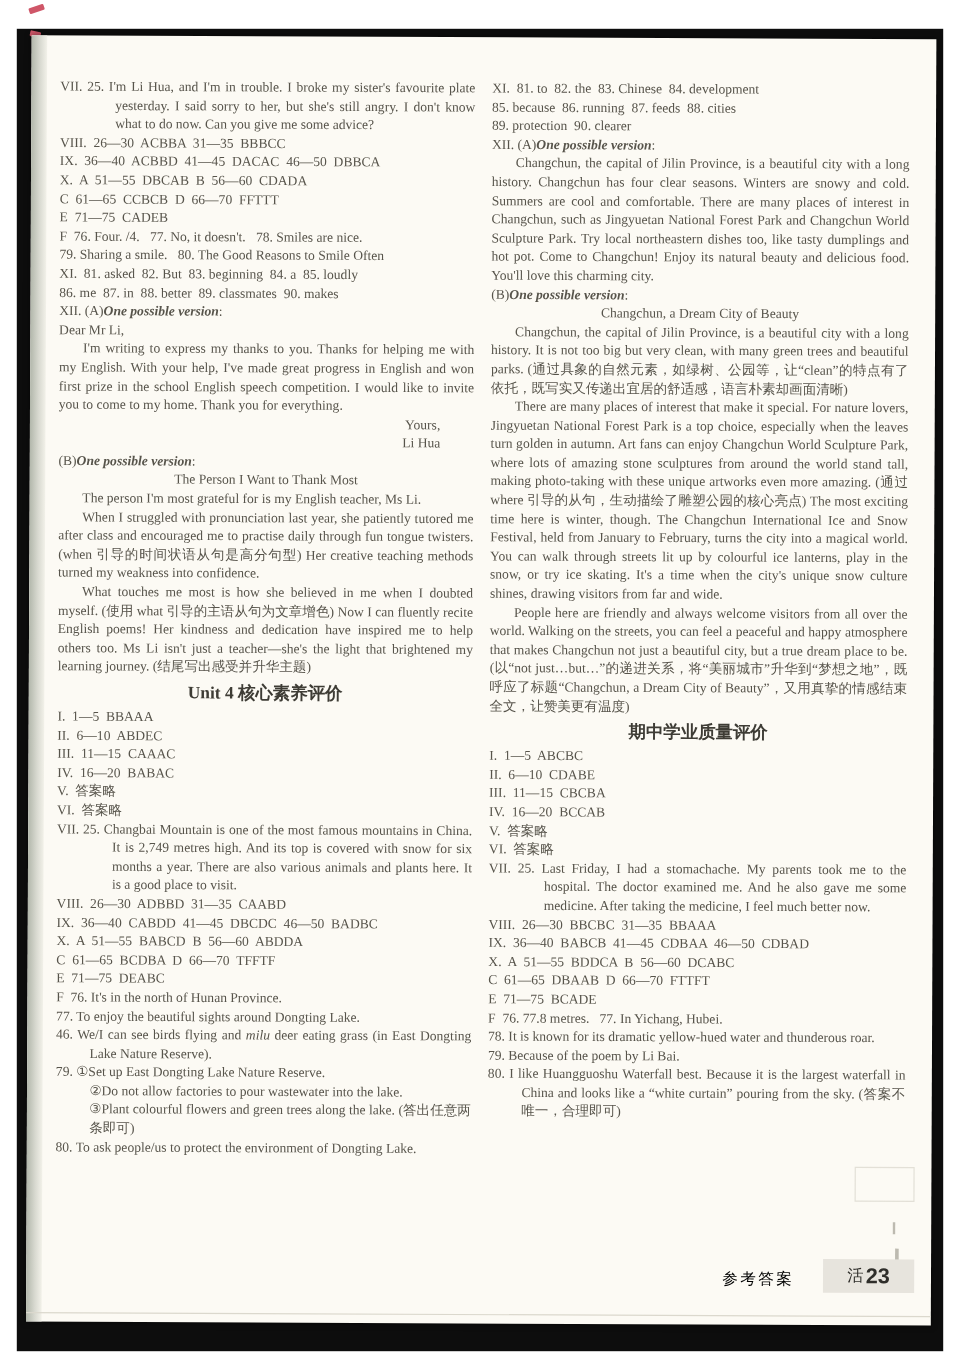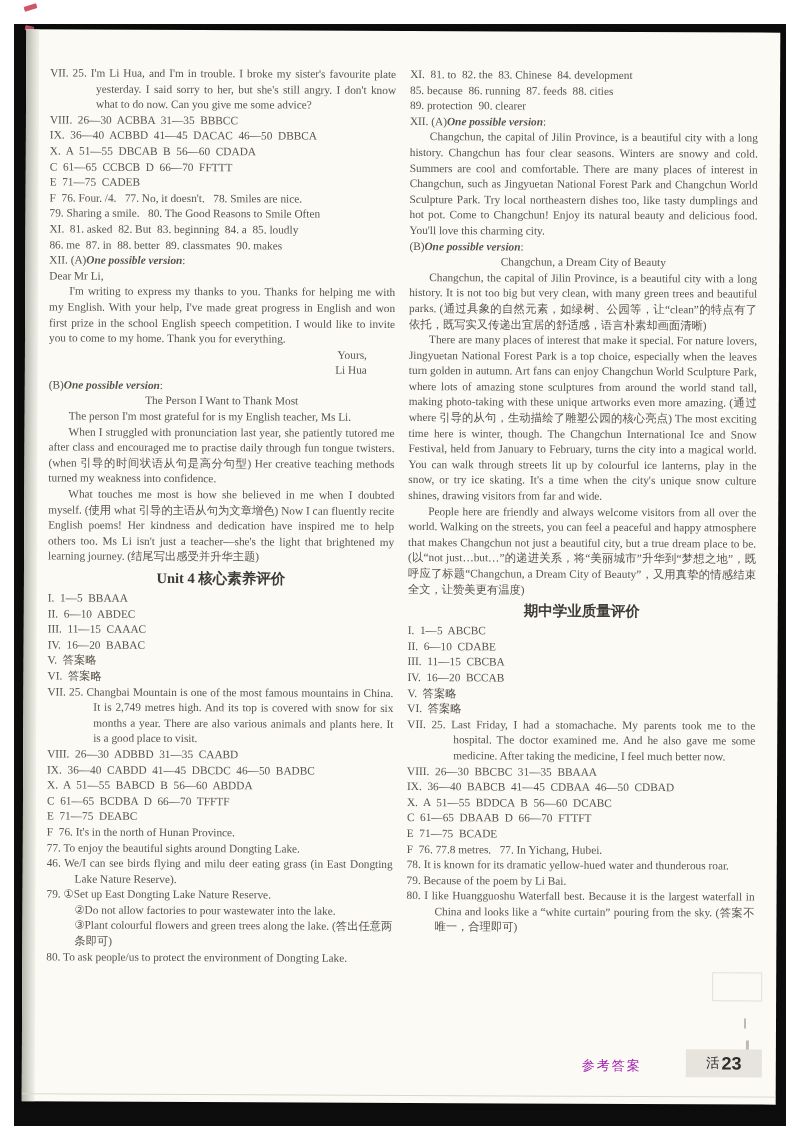--- a/index.html
+++ b/index.html
@@ -30,21 +30,21 @@
   .col-left  { left:24px;  width:346px; }
   .col-right { left:384px; width:348px; }
   .line { white-space:pre-wrap; }
   .hd {
     font-weight:bold; text-align:center; white-space:normal;
     font-size:14.5px; line-height:21px; color:#3e3c35; padding:3px 0 2px 0;
   }
   .ctr { text-align:center; }
   .rt  { text-align:right; padding-right:28px; }
   .bi  { font-weight:bold; font-style:italic; }
-  .i   { }
+  .i   { font-style:italic; }
   .footer-label {
     position:absolute; left:560px; top:1025px; font-size:13px;
     letter-spacing:2px; color:#e5818f;
   }
   .page-tab {
     position:absolute; left:664px; top:1017px; width:76px; height:28px;
     background:#e7e4dd; display:flex; align-items:center; justify-content:center;
     color:#2f2e2a;
   }
   .page-tab .han { font-size:13.5px; }
@@ -143,18 +143,18 @@
       <div class="line" style="padding-left: 16px; text-indent: -16px;">F  76. 77.8 metres.   77. In Yichang, Hubei.</div>
       <div class="line" style="padding-left: 28px; text-indent: -28px;">78. It is known for its dramatic yellow-hued water and thunderous roar.</div>
       <div class="line" style="padding-left: 28px; text-indent: -28px;">79. Because of the poem by Li Bai.</div>
       <div class="line" style="padding-left: 28px; text-indent: -28px;">80. I like Huangguoshu Waterfall best. Because it is the largest waterfall in China and looks like a “white curtain” pouring from the sky. (答案不唯一，合理即可)</div>
     </div>
 
   <div class="stamp-artifact"></div>
   <div class="pencil-mark p1"></div>
   <div class="pencil-mark p2"></div>
 
-  <div class="footer-label" style="color: #a21caf;">参考答案</div>
+  <div class="footer-label" style="color: #000000; margin-left: 20px;">参考答案</div>
   <div class="page-tab" style="background: rgb(231, 228, 221);">
     <span class="han">活</span>
     <span class="num">23</span>
   </div>
 </div>
 
 </body></html>

